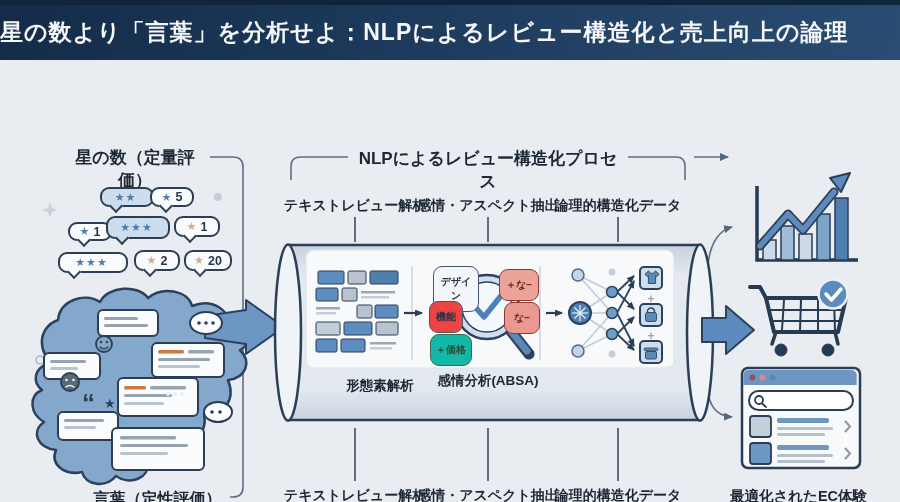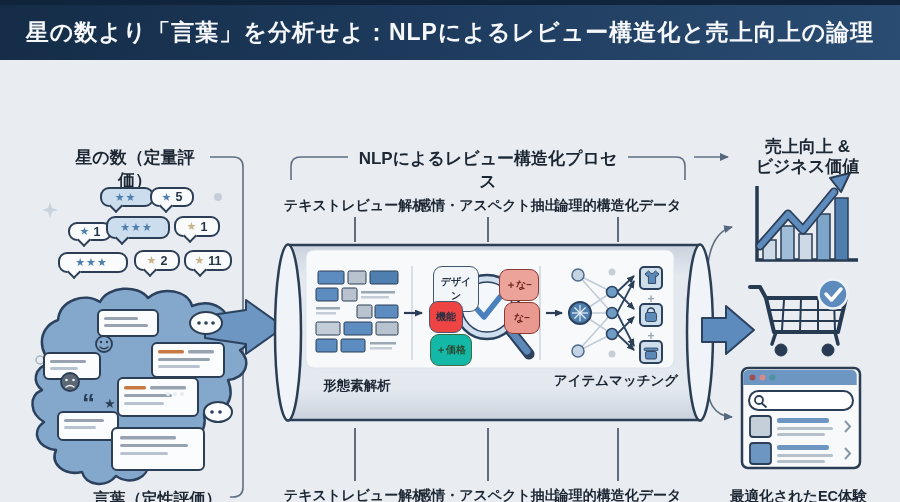--- a/index.html
+++ b/index.html
@@ -1,21 +1,21 @@
 <!DOCTYPE html>
 <html><head>
 <meta charset="utf-8">
 <style>
   html,body{margin:0;padding:0;background:#cfd6de;}
   .slide{position:relative;width:900px;height:502px;overflow:hidden;
          font-family:"Liberation Sans","DejaVu Sans",sans-serif;background:#e9edf2;}
   .titlebar{position:absolute;left:0;top:0;width:900px;height:60px;
             background:linear-gradient(100deg,#142c47 0%,#1d3a5c 45%,#2a4c72 100%);
             border-top:5px solid #10243c;box-sizing:border-box;
-            display:flex;align-items:center;justify-content:center;}
+            display:flex;align-items:center;}
   .titlebar h1{margin:0;color:#f5f7fa;font-size:23px;font-weight:700;letter-spacing:1px;}
   .canvas{position:absolute;left:0;top:60px;width:900px;height:442px;}
   .layer{position:absolute;left:0;top:0;z-index:1;}
   .txt{position:absolute;z-index:3;color:#1c2733;font-weight:700;text-align:center;}
   .lbl-big{font-size:17px;}
   .lbl-mid{font-size:14px;}
   .stage-lbl{font-size:13.5px;line-height:16.5px;}
   .sbubble{position:absolute;z-index:3;box-sizing:border-box;border:2px solid #2c3e55;border-radius:9px;
            background:#fafbfd;display:flex;align-items:center;justify-content:center;gap:3px;
            font-weight:700;color:#253649;font-size:12.5px;}
@@ -321,47 +321,43 @@
     <div class="sbubble" style="left:58px;top:192px;width:70px;height:21px;">
       <span class="stars">★★★</span>
         <span></span>
       </div>
     <div class="sbubble tan" style="left:134px;top:190px;width:46px;height:21px;">
       <span class="stars">★</span>
         <span>2</span>
       </div>
     <div class="sbubble tan" style="left:184px;top:190px;width:48px;height:21px;">
       <span class="stars">★</span>
-        <span>11</span>
+        <span>20</span>
       </div>
 
     <div class="txt" style="left:80px;top:429px;width:155px;font-size:16px;">言葉（定性評価）</div>
 
     <div class="txt lbl-big" style="left:353px;top:87px;width:270px;">NLPによるレビュー構造化プロセス</div>
     <div class="txt lbl-mid" style="left:275px;top:137px;width:160px;">テキストレビュー解析</div>
     <div class="txt lbl-mid" style="left:408px;top:137px;width:160px;">感情・アスペクト抽出</div>
     <div class="txt lbl-mid" style="left:538px;top:137px;width:160px;">論理的構造化データ</div>
 
     <div class="pill" style="left:433px;top:206px;width:46px;background:#f3f6f9;">デザイン</div>
     <div class="pill" style="left:429px;top:241px;width:34px;background:#ef4444;">機能</div>
     <div class="pill" style="left:430px;top:274px;width:42px;background:#14b8a6;border-color:#3f6a46;color:#2c4a32;">＋価格</div>
     <div class="pill" style="left:499px;top:209px;width:40px;background:#eca39a;border-color:#8a3a32;color:#6b241d;">＋な−</div>
     <div class="pill" style="left:504px;top:242px;width:36px;background:#e9998f;border-color:#8a3a32;color:#6b241d;">な−</div>
 
-    <div class="txt stage-lbl" style="left:297px;top:318px;width:120px;">形態素解析</div>
+    <div class="txt stage-lbl" style="left:297px;top:318px;width:120px;padding-left:23px;">形態素解析</div>
     <div class="txt stage-lbl" style="left:418px;top:313px;width:140px;">
+      <div>感情分析(ABSA)</div>
     </div>
     <div class="txt stage-lbl" style="left:536px;top:313px;width:160px;">
-      <div>アイテムマッチング</div>
     </div>
 
     <div class="txt lbl-mid" style="left:275px;top:427px;width:160px;">テキストレビュー解析</div>
     <div class="txt lbl-mid" style="left:408px;top:427px;width:160px;">感情・アスペクト抽出</div>
     <div class="txt lbl-mid" style="left:538px;top:427px;width:160px;">論理的構造化データ</div>
 
-    <div class="txt lbl-big twoline" style="left:735px;top:77px;width:145px;">
-      <div>売上向上 &amp;</div>
-      <div>ビジネス価値</div>
-    </div>
     <div class="txt" style="left:716px;top:427px;width:165px;font-size:14.5px;">最適化されたEC体験</div>
 
   </div>
 </div>
 
 </body></html>

